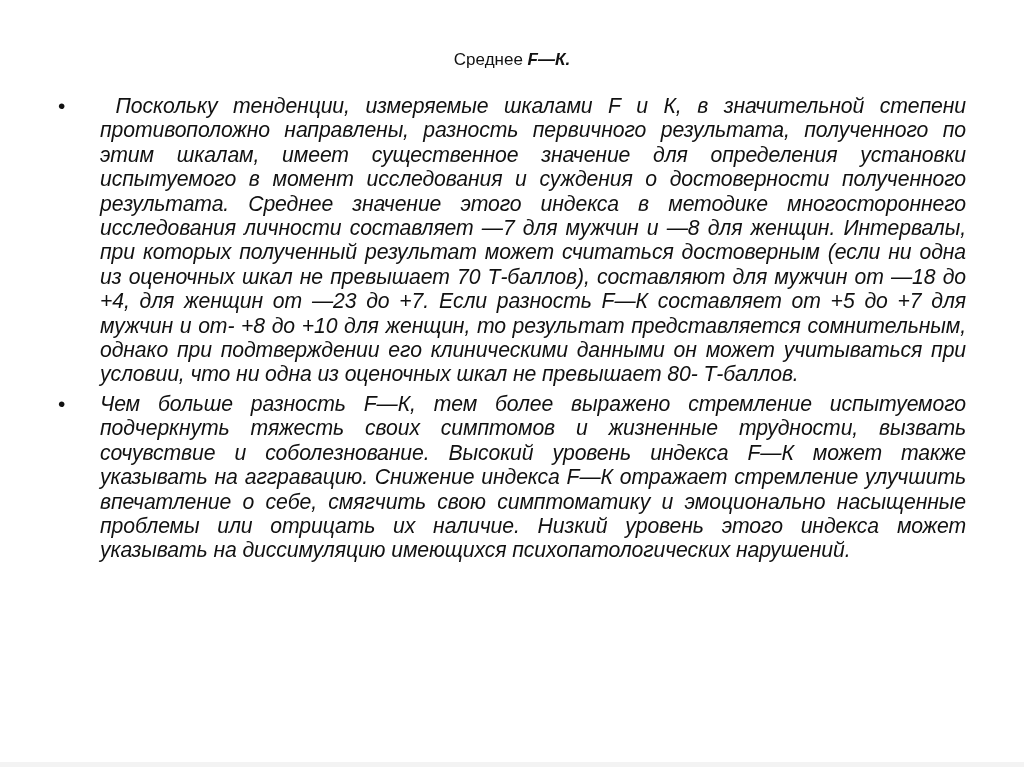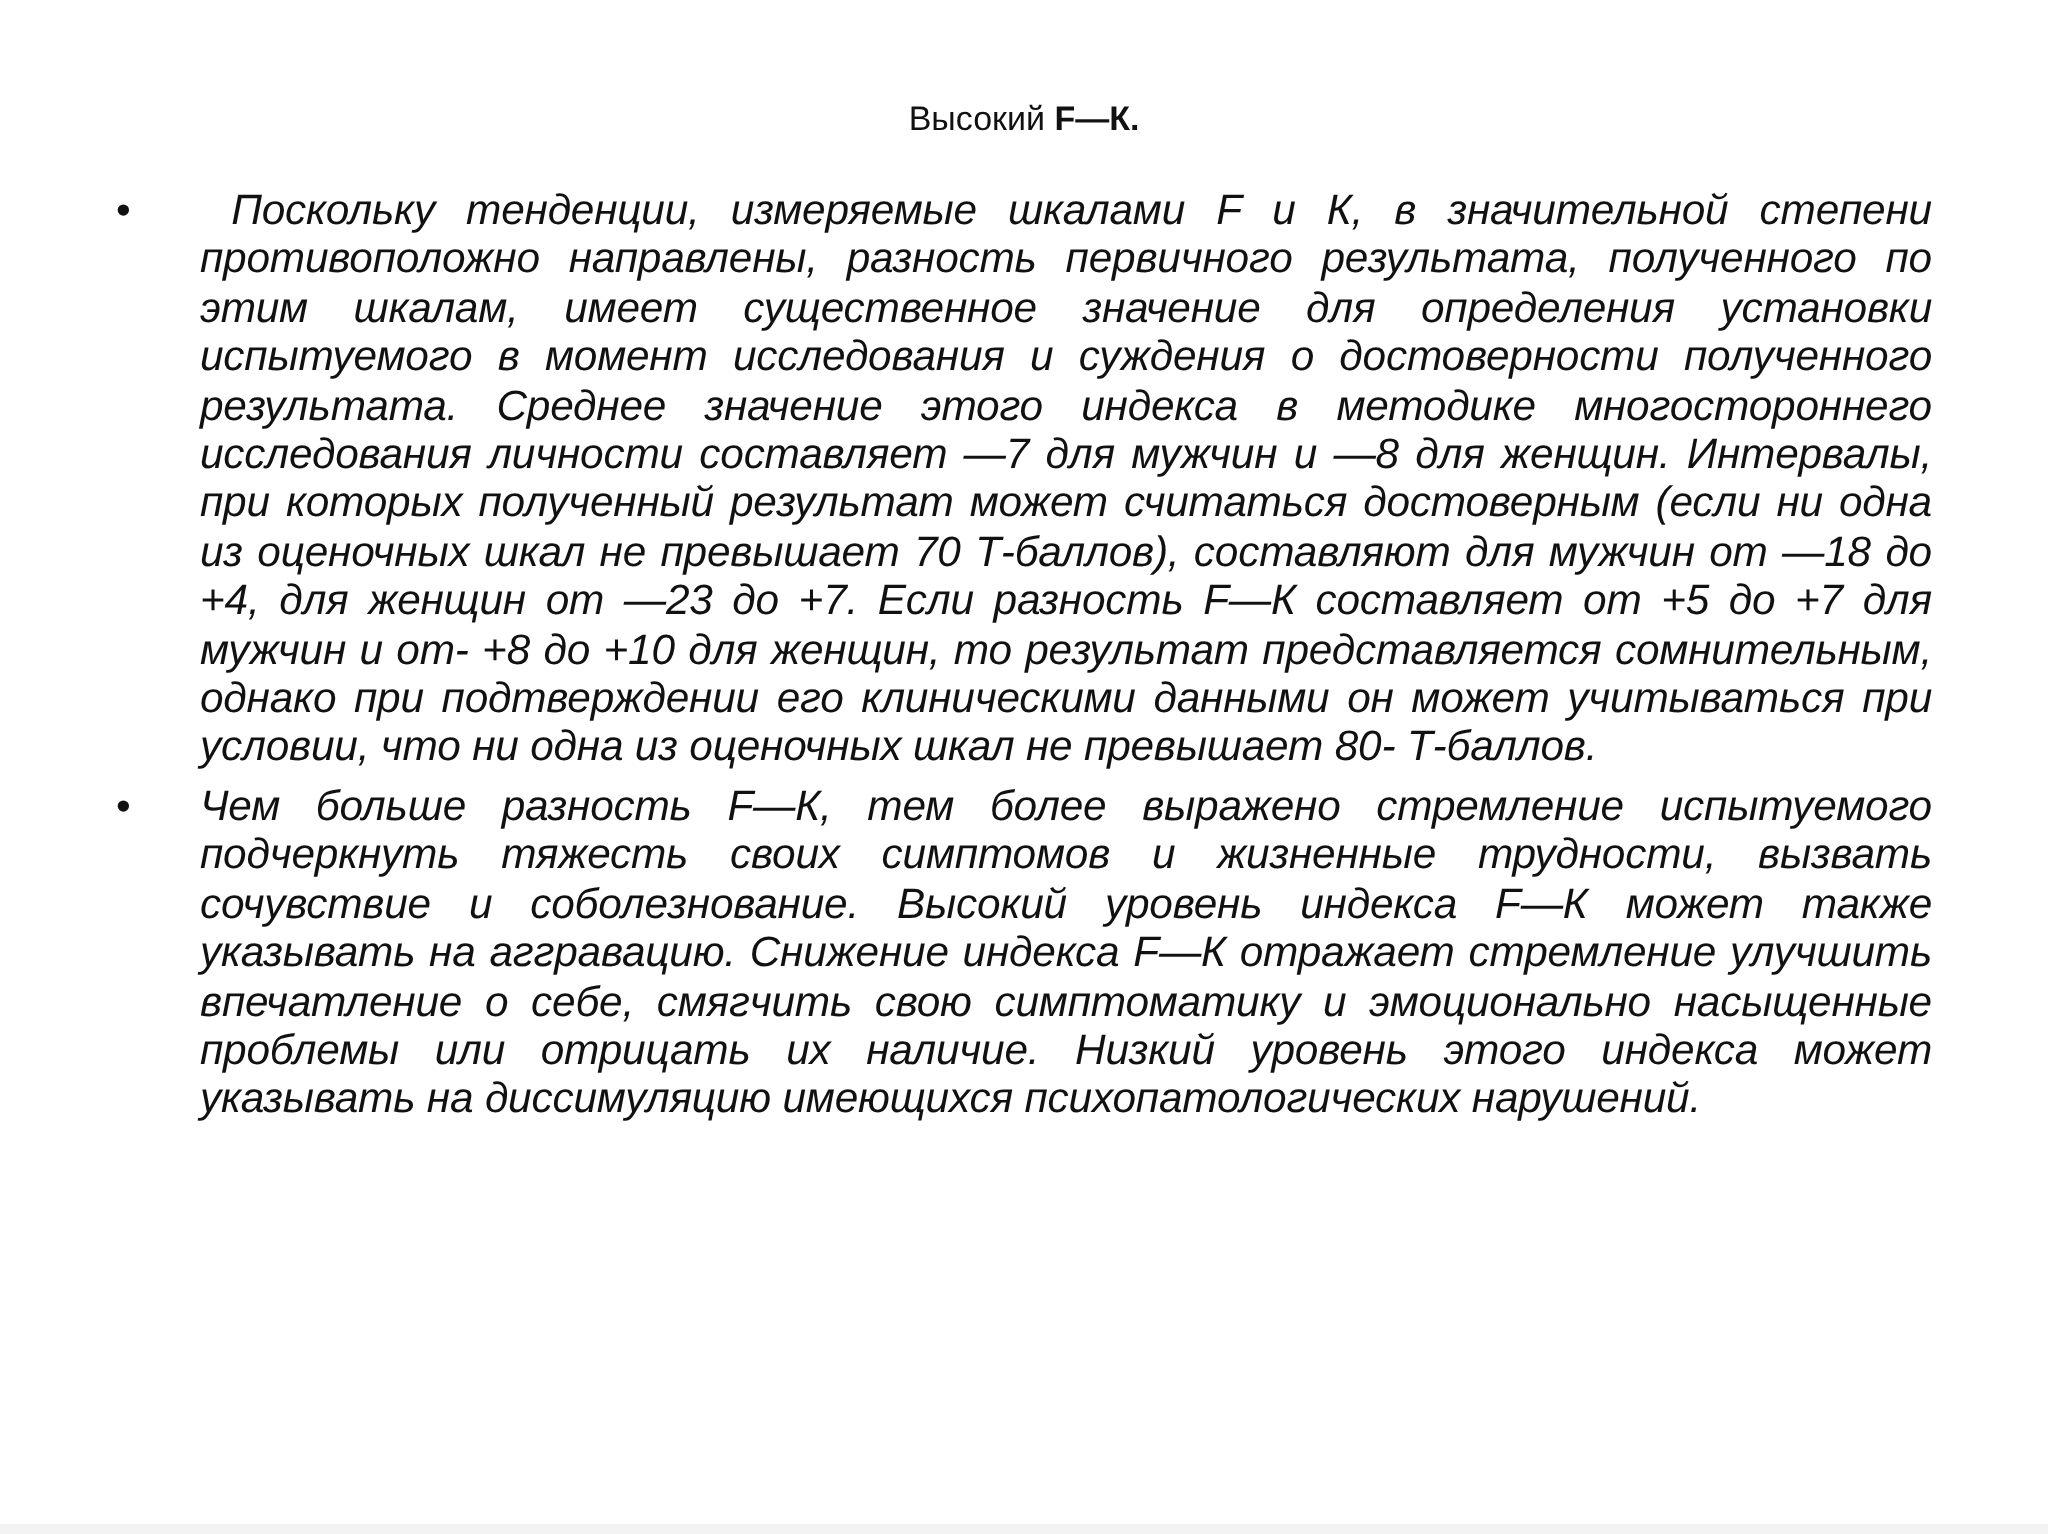--- a/index.html
+++ b/index.html
@@ -34,20 +34,21 @@
       position: absolute;
       top: 49px;
       left: 0;
       width: 1024px;
       text-align: center;
       font-size: 17px;
       line-height: 22px;
     }
     .title .bold {
       font-weight: bold;
+      font-style: italic;
     }
     .content {
       position: absolute;
       left: 58px;
       top: 94px;
       width: 908px;
     }
     .bullet-item {
       position: relative;
       padding-left: 42px;
@@ -69,21 +70,21 @@
     .bullet-text {
       display: block;
       font-style: italic;
     }
   </style>
 </head>
 <body>
 
 <div class="slide">
   <div class="title">
-    <span>Высокий </span><span class="bold">F—К.</span>
+    <span>Среднее </span><span class="bold">F—К.</span>
   </div>
 
   <div class="content">
     <div class="bullet-item">
       <span class="bullet-dot">•</span>
       <span class="bullet-text" style="white-space: pre-wrap;"> Поскольку тенденции, измеряемые шкалами F и К, в значительной степени противоположно направлены, разность первичного результата, полученного по этим шкалам, имеет существенное значение для определения установки испытуемого в момент исследования и суждения о достоверности полученного результата. Среднее значение этого индекса в методике многостороннего исследования личности составляет —7 для мужчин и —8 для женщин. Интервалы, при которых полученный результат может считаться достоверным (если ни одна из оценочных шкал не превышает 70 Т-баллов), составляют для мужчин от —18 до +4, для женщин от —23 до +7. Если разность F—К составляет от +5 до +7 для мужчин и от- +8 до +10 для женщин, то результат представляется сомнительным, однако при подтверждении его клиническими данными он может учитываться при условии, что ни одна из оценочных шкал не превышает 80- Т-баллов.</span>
     </div>
     <div class="bullet-item">
       <span class="bullet-dot">•</span>
       <span class="bullet-text">Чем больше разность F—К, тем более выражено стремление испытуемого подчеркнуть тяжесть своих симптомов и жизненные трудности, вызвать сочувствие и соболезнование. Высокий уровень индекса F—К может также указывать на аггравацию. Снижение индекса F—К отражает стремление улучшить впечатление о себе, смягчить свою симптоматику и эмоционально насыщенные проблемы или отрицать их наличие. Низкий уровень этого индекса может указывать на диссимуляцию имеющихся психопатологических нарушений.</span>

